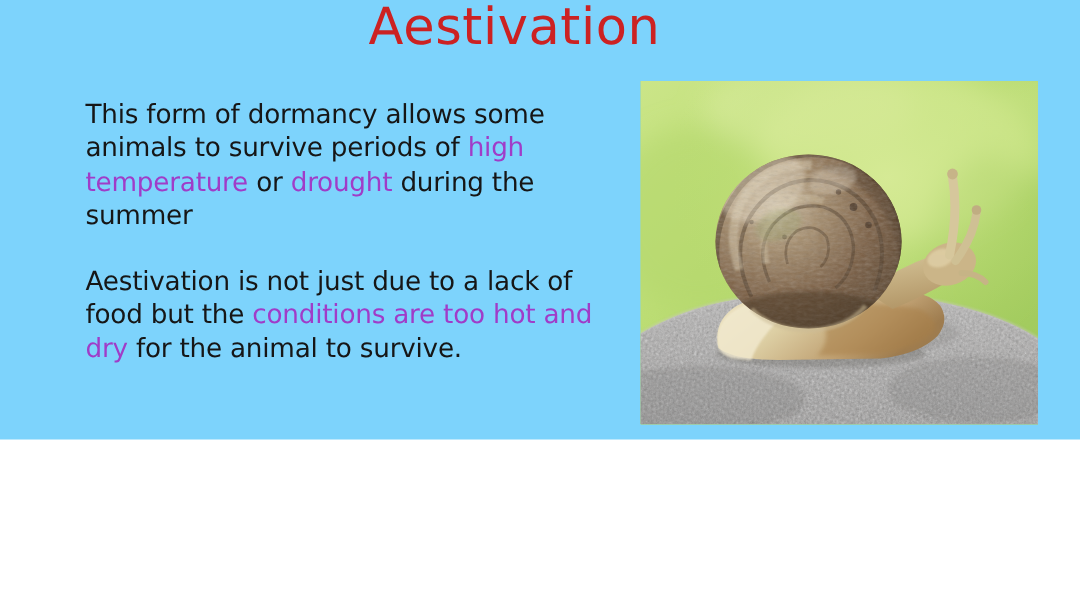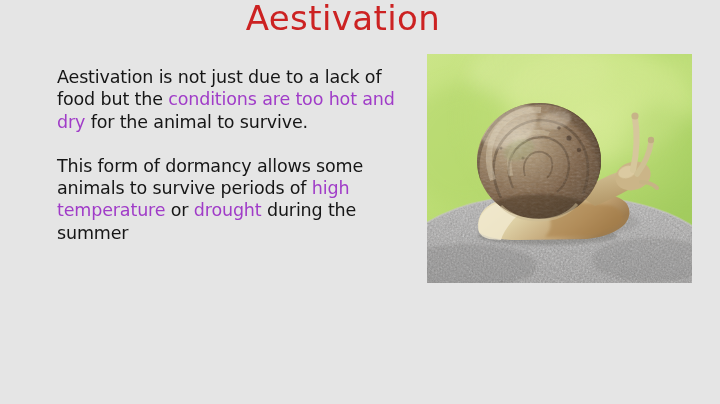--- a/index.html
+++ b/index.html
@@ -9,22 +9,22 @@
   body {
     width: 720px;
     height: 404px;
     background: #ffffff;
     font-family: "DejaVu Sans", sans-serif;
     overflow: hidden;
   }
   #slide {
     position: relative;
     width: 720px;
-    height: 404px;
-    background: #e5e5e5;
+    height: 293px;
+    background: #7dd3fc;
   }
 
   
   #title {
     position: absolute;
     left: 0;
     top: -1px;
     width: 686px;
     text-align: center;
     font-family: "DejaVu Sans", sans-serif;
@@ -67,23 +67,23 @@
 </style>
 </head>
 <body>
 
 <div id="slide">
 
   <div id="title">Aestivation</div>
 
   <div id="bodytext">
 
+    <p class="para"><span>This form of dormancy allows some animals to survive periods of </span><span class="hl">high temperature</span><span> or </span><span class="hl">drought</span><span> during the summer</span></p>
+
     <p class="para"><span>Aestivation is not just due to a lack of food but the </span><span class="hl">conditions are too hot and dry</span><span> for the animal to survive.</span></p>
-
-    <p class="para"><span>This form of dormancy allows some animals to survive periods of </span><span class="hl">high temperature</span><span> or </span><span class="hl">drought</span><span> during the summer</span></p>
 
   </div>
 
   <div id="photo">
     <svg width="265" height="229" viewBox="0 0 265 229">
       <defs>
         <linearGradient id="bgGreen" x1="0" y1="0" x2="1" y2="1">
           <stop offset="0%" stop-color="#cbe588"></stop>
           <stop offset="35%" stop-color="#bcdd74"></stop>
           <stop offset="70%" stop-color="#a9d265"></stop>

